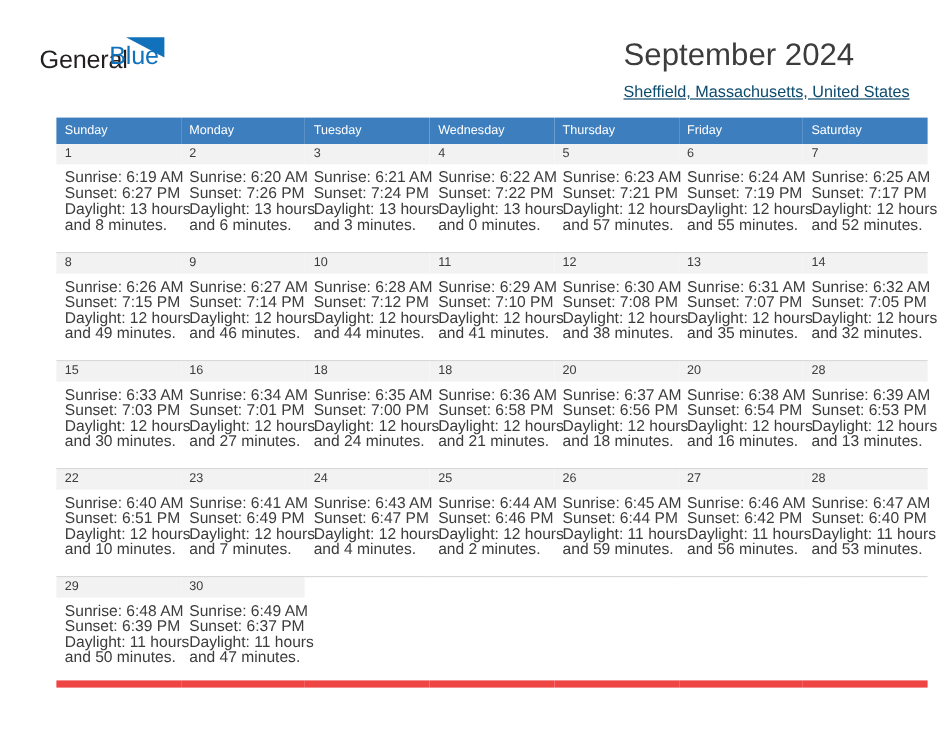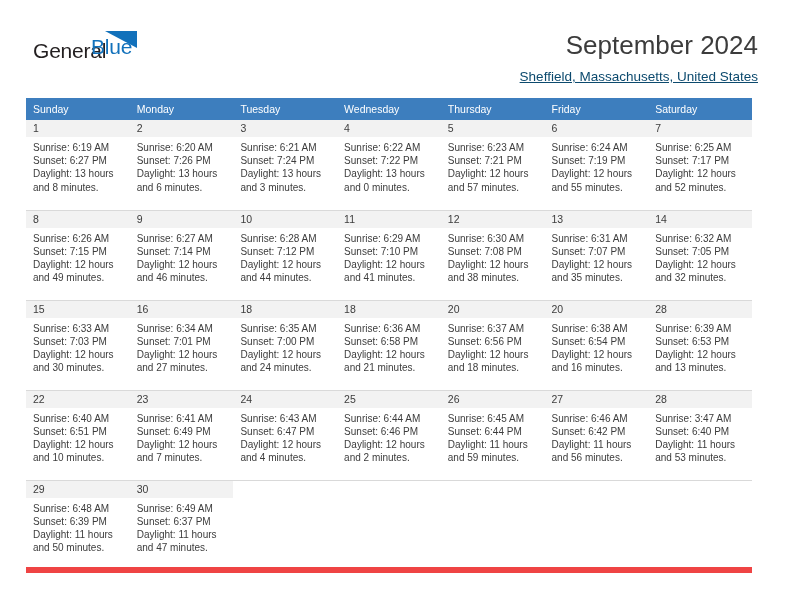--- a/index.html
+++ b/index.html
@@ -59,21 +59,20 @@
   .logo-blue {
     position: absolute;
     left: 58px;
     top: 9px;
     font-size: 21px;
     letter-spacing: -0.2px;
     color: #1271bb;
     font-family: "Liberation Sans", sans-serif;
   }
   .title-block {
-    text-align: right;
     padding-top: 2px;
     margin-left: 16px;
   }
   .cal-title {
     font-size: 26px;
     font-weight: normal;
     color: #3c3c3c;
     line-height: 34px;
     white-space: nowrap;
   }
@@ -81,21 +80,21 @@
     font-size: 13.5px;
     color: #0c4a6e;
     line-height: 20px;
     margin-top: 5px;
     white-space: nowrap;
     text-decoration: underline;
   }
 
   
   .calendar {
-    margin: 0 26px;
+    margin: 0 47px;
     width: 726px;
     border-collapse: collapse;
     table-layout: fixed;
   }
   .calendar th {
     background: #3d7ebe;
     color: #ffffff;
     font-size: 10.5px;
     font-weight: normal;
     text-align: left;
@@ -122,21 +121,21 @@
     padding: 3px 0 3px 7px;
     height: 17px;
     box-sizing: border-box;
     line-height: 11px;
   }
   td.empty .daynum {
     background: #ffffff;
   }
   .info {
     padding: 4px 6px 0 7px;
-    font-size: 10px;
+    font-size: 13px;
     line-height: 13.2px;
     color: #3c3c3c;
   }
   .info div {
     white-space: nowrap;
   }
 </style>
 </head>
 <body>
 
@@ -420,21 +419,21 @@
           <div class="info">
             <div>Sunrise: 6:46 AM</div>
             <div>Sunset: 6:42 PM</div>
             <div>Daylight: 11 hours</div>
             <div>and 56 minutes.</div>
           </div>
         </td>
         <td>
           <div class="daynum">28</div>
           <div class="info">
-            <div>Sunrise: 3:47 AM</div>
+            <div>Sunrise: 6:47 AM</div>
             <div>Sunset: 6:40 PM</div>
             <div>Daylight: 11 hours</div>
             <div>and 53 minutes.</div>
           </div>
         </td>
       </tr>
 
       <tr class="week">
         <td>
           <div class="daynum">29</div>

